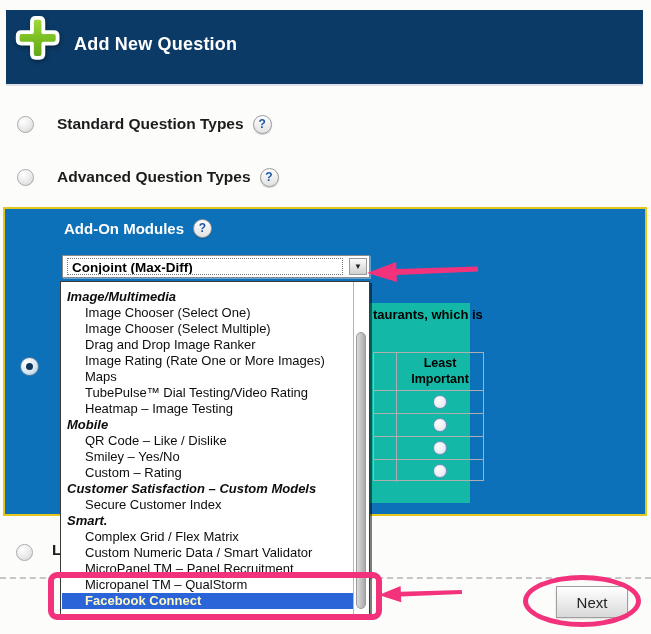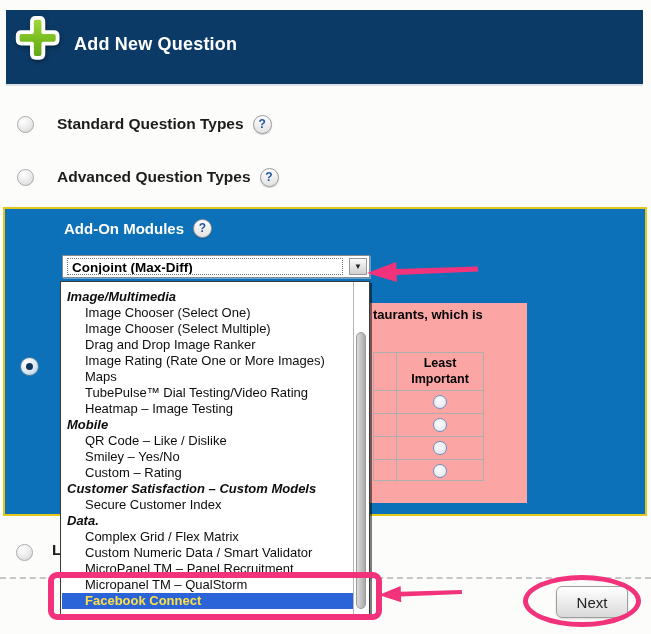--- a/index.html
+++ b/index.html
@@ -45,48 +45,48 @@
              line-height:16px;}
   
   .list{position:absolute;left:60px;top:281px;width:310px;height:334px;background:#fff;
         border:1px solid #3a3a3a;box-sizing:border-box;z-index:5;
         box-shadow:2px 2px 0 rgba(0,0,0,.5);}
   .rows{position:absolute;left:1px;top:0;right:15px;bottom:1px;padding-top:7px;overflow:hidden;}
   .drow{height:16px;line-height:16px;font-size:13px;color:#0d0d0d;
         white-space:nowrap;overflow:hidden;}
   .drow.group{font-weight:bold;font-style:italic;padding-left:5px;}
   .drow.item{padding-left:23px;}
-  .drow.selected{background:#2b64d9;color:#fde047;font-weight:bold;}
+  .drow.selected{background:#2b64d9;color:#fef9c3;font-weight:bold;}
   .sbar{position:absolute;top:0;right:0;bottom:0;width:15px;background:#fff;
         border-left:1px solid #b5b5b5;}
   .sthumb{position:absolute;left:2px;width:10px;top:50px;height:277px;border-radius:6px;
           border:1px solid #9b9b9b;background:linear-gradient(90deg,#dcdcdc,#a9a9a9);
           box-sizing:border-box;}
   
-  .preview{position:absolute;left:358px;top:303px;width:169px;height:200px;
-           background:#fca5a5;z-index:2;}
+  .preview{position:absolute;left:358px;top:303px;width:112px;height:200px;
+           background:#14b8a6;z-index:2;}
   .pfrag{position:absolute;left:15px;top:4px;font-size:13px;font-weight:bold;color:#000;
          white-space:nowrap;}
   .ptable{position:absolute;left:15px;top:49px;width:111px;height:129px;
           border:1px solid #aeaeae;box-sizing:border-box;}
   .phead,.prow{display:flex;border-bottom:1px solid #aeaeae;}
   .phead{height:37px;}
   .prow{height:22px;}
   .prow:last-child{border-bottom:none;}
   .pc1{width:22px;border-right:1px solid #aeaeae;flex:none;}
   .pc2{flex:1;display:flex;align-items:center;justify-content:center;
        font-size:12.5px;font-weight:bold;text-align:center;line-height:1.25;}
   .pradio{width:12px;height:12px;border-radius:50%;border:1px solid #6f8fc0;
           background:radial-gradient(circle at 40% 35%,#fdfdfd,#dde2ea);}
   
   .dash{position:absolute;left:0;top:577px;width:651px;border-top:2px dashed #c6c6c6;z-index:0;}
   .hidopt{position:absolute;left:16px;top:544px;z-index:0;}
   .hidfrag{position:absolute;left:52px;top:541px;font-size:15.5px;font-weight:bold;
            color:#1c1c1c;z-index:0;}
-  .next{position:absolute;left:556px;top:586px;width:72px;height:32px;border-radius:6px;
+  .next{position:absolute;left:556px;top:586px;width:72px;height:32px;border-radius:0;
         border:1px solid #9e9e9e;background:linear-gradient(#ffffff,#d9d9d9);
         font-family:"Liberation Sans",sans-serif;font-size:15px;color:#222;z-index:9;
         box-shadow:0 1px 2px rgba(0,0,0,.15);}
   
   .pinkrect{position:absolute;left:48px;top:572px;width:334px;height:48px;
             border:6px solid #f2337c;border-radius:9px;box-sizing:border-box;z-index:8;}
   .ellipse{position:absolute;left:523px;top:575px;width:118px;height:52px;
            border:5px solid #f2337c;border-radius:50%;box-sizing:border-box;z-index:11;}
   .arrow{position:absolute;z-index:12;}
   .arrow1{left:366px;top:258px;width:112px;height:26px;transform:rotate(-2deg);}
@@ -180,21 +180,21 @@
         <div class="drow item">Image Rating (Rate One or More Images)</div>
         <div class="drow item">Maps</div>
         <div class="drow item">TubePulse™ Dial Testing/Video Rating</div>
         <div class="drow item">Heatmap – Image Testing</div>
         <div class="drow group">Mobile</div>
         <div class="drow item">QR Code – Like / Dislike</div>
         <div class="drow item">Smiley – Yes/No</div>
         <div class="drow item">Custom – Rating</div>
         <div class="drow group">Customer Satisfaction – Custom Models</div>
         <div class="drow item">Secure Customer Index</div>
-        <div class="drow group">Data.</div>
+        <div class="drow group">Smart.</div>
         <div class="drow item">Complex Grid / Flex Matrix</div>
         <div class="drow item">Custom Numeric Data / Smart Validator</div>
         <div class="drow item">MicroPanel TM – Panel Recruitment</div>
         <div class="drow item">Micropanel TM – QualStorm</div>
         <div class="drow item selected">Facebook Connect</div>
       </div>
     <div class="sbar">
       <div class="sthumb"></div>
     </div>
   </div>

